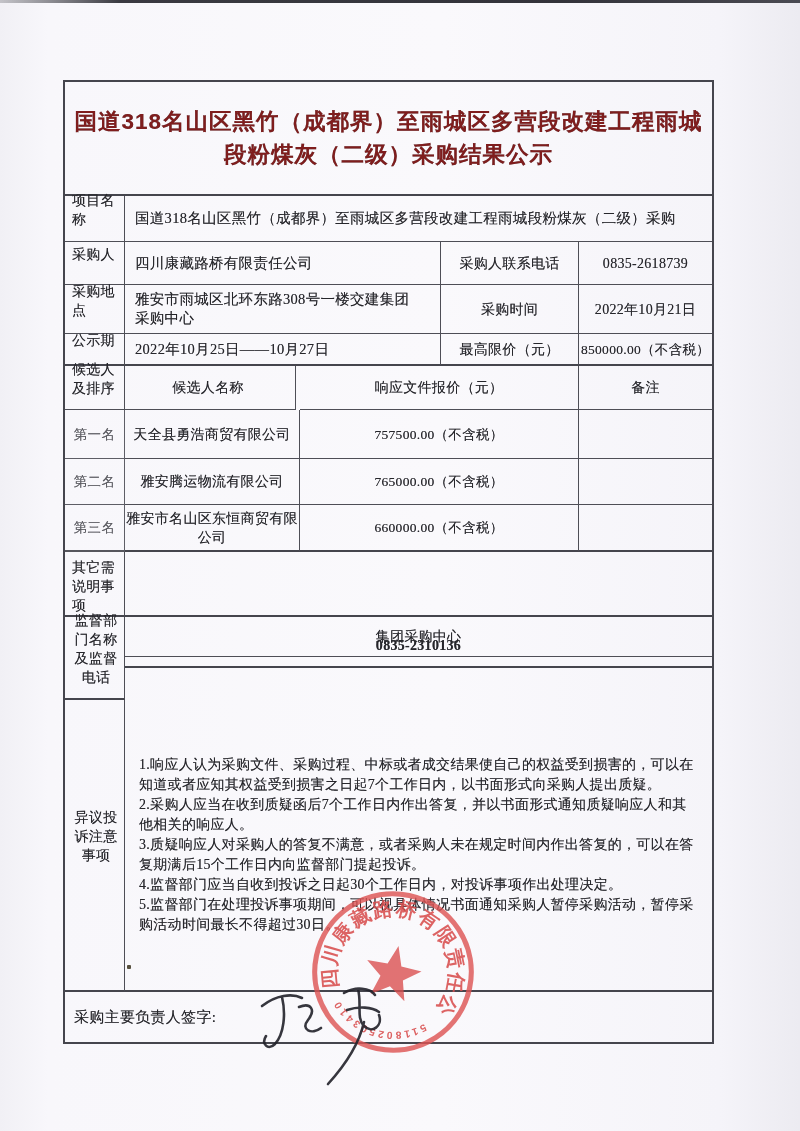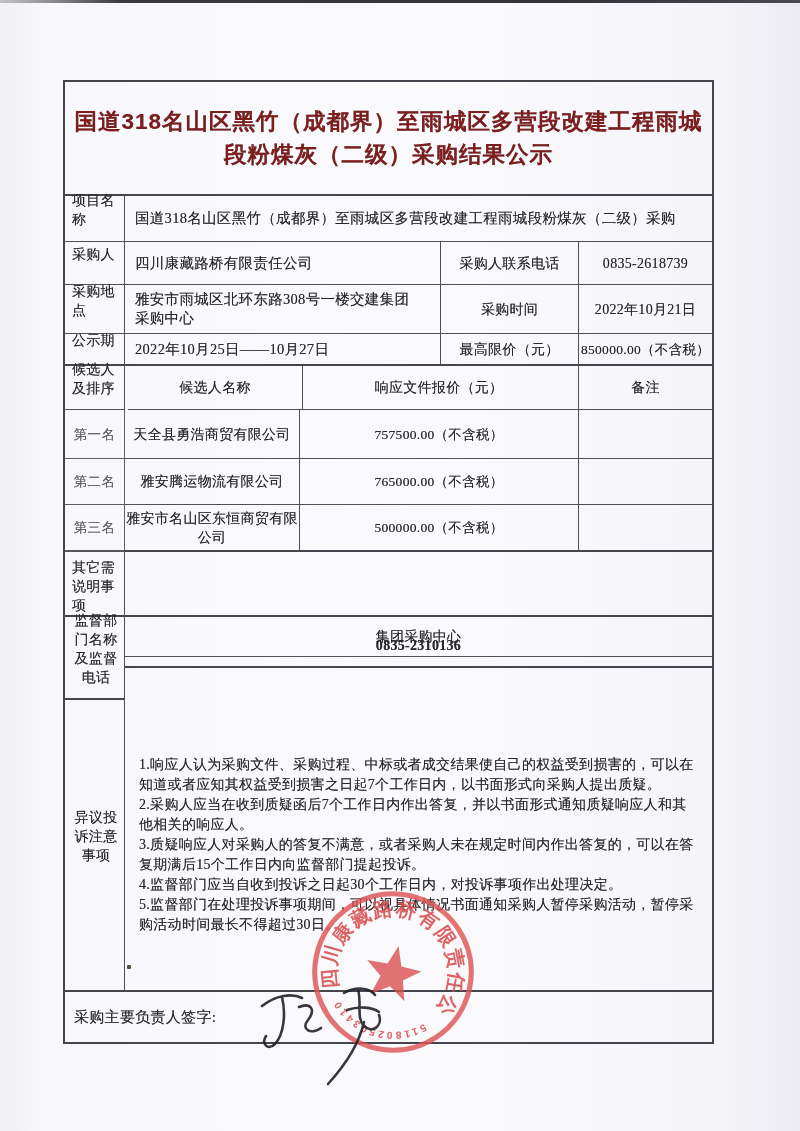--- a/index.html
+++ b/index.html
@@ -62,37 +62,37 @@
     <div class="cell padL br bb" style="left:60px;top:203px;width:316px;height:49px;font-size:14.5px;">雅安市雨城区北环东路308号一楼交建集团采购中心</div>
     <div class="cell ctr br bb" style="left:376px;top:203px;width:138px;height:49px;">采购时间</div>
     <div class="cell ctr bb" style="left:514px;top:203px;width:133px;height:49px;">2022年10月21日</div>
 
     <div class="cell lab br bb2" style="left:0;top:252px;width:60px;height:32px;">公示期</div>
     <div class="cell padL br bb2" style="left:60px;top:252px;width:316px;height:32px;font-size:14.5px;">2022年10月25日——10月27日</div>
     <div class="cell ctr br bb2" style="left:376px;top:252px;width:138px;height:32px;">最高限价（元）</div>
     <div class="cell ctr bb2" style="left:514px;top:252px;width:133px;height:32px;font-size:13.5px;">850000.00（不含税）</div>
 
     <div class="cell lab br bb" style="left:0;top:284px;width:60px;height:44px;">候选人及排序</div>
-    <div class="cell ctr br bb" style="left:63px;top:284px;width:175px;height:44px;">候选人名称</div>
+    <div class="cell ctr br bb" style="left:56px;top:284px;width:175px;height:44px;">候选人名称</div>
     <div class="cell ctr br bb" style="left:235px;top:284px;width:279px;height:44px;">响应文件报价（元）</div>
     <div class="cell ctr bb" style="left:514px;top:284px;width:133px;height:44px;">备注</div>
 
     <div class="cell ctr rank br bb" style="left:0;top:328px;width:60px;height:49px;">第一名</div>
     <div class="cell ctr br bb" style="left:60px;top:328px;width:175px;height:49px;">天全县勇浩商贸有限公司</div>
     <div class="cell ctr br bb" style="left:235px;top:328px;width:279px;height:49px;font-size:13.5px;">757500.00（不含税）</div>
     <div class="cell bb" style="left:514px;top:328px;width:133px;height:49px;"></div>
 
     <div class="cell ctr rank br bb" style="left:0;top:377px;width:60px;height:46px;">第二名</div>
     <div class="cell ctr br bb" style="left:60px;top:377px;width:175px;height:46px;">雅安腾运物流有限公司</div>
     <div class="cell ctr br bb" style="left:235px;top:377px;width:279px;height:46px;font-size:13.5px;">765000.00（不含税）</div>
     <div class="cell bb" style="left:514px;top:377px;width:133px;height:46px;"></div>
 
     <div class="cell ctr rank br bb2" style="left:0;top:423px;width:60px;height:47px;">第三名</div>
     <div class="cell ctr br bb2" style="left:60px;top:423px;width:175px;height:47px;">雅安市名山区东恒商贸有限公司</div>
-    <div class="cell ctr br bb2" style="left:235px;top:423px;width:279px;height:47px;font-size:13.5px;">500000.00（不含税）</div>
+    <div class="cell ctr br bb2" style="left:235px;top:423px;width:279px;height:47px;font-size:13.5px;">660000.00（不含税）</div>
     <div class="cell bb2" style="left:514px;top:423px;width:133px;height:47px;"></div>
 
     <div class="cell lab br bb2" style="left:0;top:470px;width:60px;height:65px;align-items:flex-start;padding-top:6px;">其它需说明事项</div>
     <div class="cell padL bb2" style="left:60px;top:470px;width:587px;height:65px;"></div>
 
     <div class="cell lab ctr br bb2" style="left:0;top:535px;width:60px;height:83px;">监督部门名称及监督电话</div>
     <div class="cell ctr bb" style="left:60px;top:535px;width:587px;height:40px;">集团采购中心</div>
     <div class="cell ctr bb2" style="left:60px;top:543px;width:587px;height:43px;font-weight:bold;">0835-2310136</div>
 
     <div class="cell lab ctr br bb2" style="left:0;top:618px;width:60px;height:292px;">异议投诉注意事项</div>

